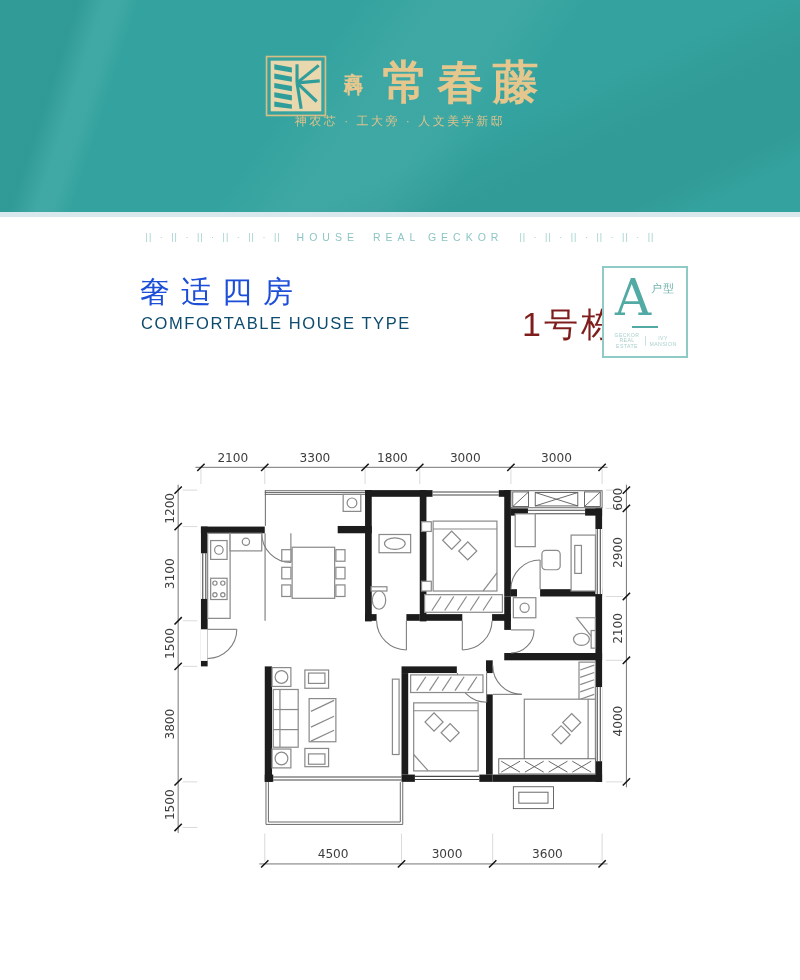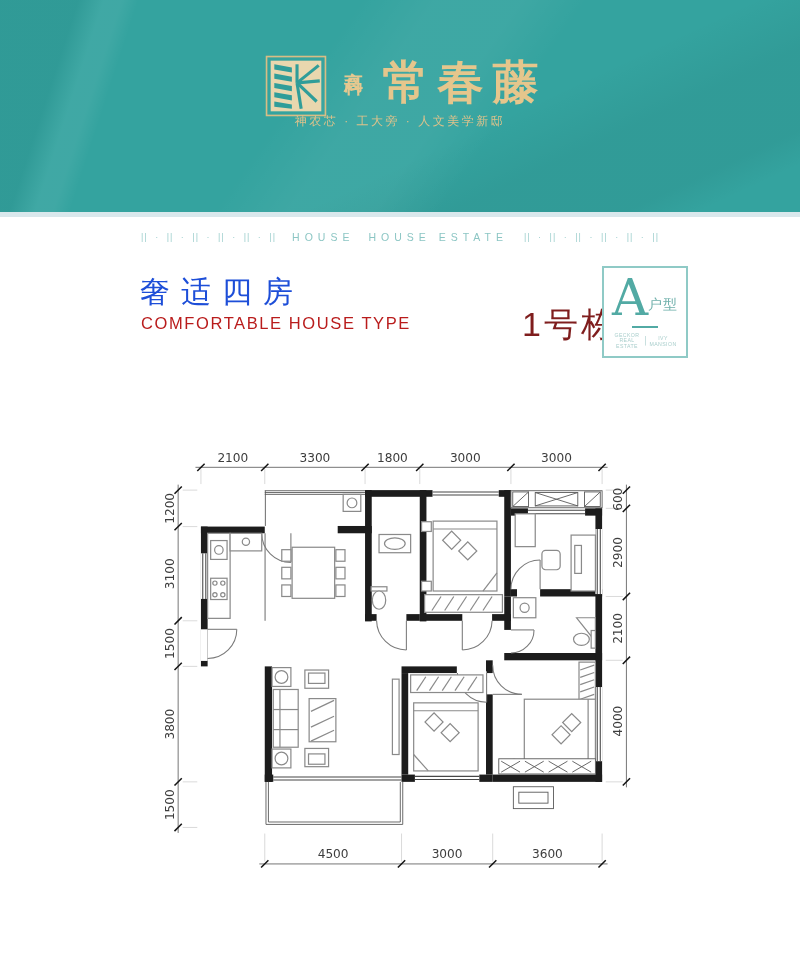--- a/index.html
+++ b/index.html
@@ -29,28 +29,28 @@
   .divider{position:absolute;left:0;top:231px;width:100%;display:flex;justify-content:center;
            align-items:center;gap:16px;color:#9ecfce;}
   .tick-pattern{font-size:9px;letter-spacing:1px;word-spacing:4px;white-space:nowrap;}
   .divider-brand{font-size:10.5px;letter-spacing:5px;color:#8cc6c4;white-space:nowrap;}
   .divider-brand .b2{margin-left:14px;}
 
   
   .title-cn{position:absolute;left:140px;top:272px;font-size:30px;letter-spacing:11px;
             color:#1d4ed8;font-weight:500;}
   .title-en{position:absolute;left:141px;top:314px;font-size:16.5px;letter-spacing:1.6px;
-            color:#b91c1c;}
+            color:#0c4a6e;}
   .building{position:absolute;left:522px;top:302px;font-size:34px;letter-spacing:3px;color:#7f1d1d;}
   .badge{position:absolute;left:602px;top:266px;width:86px;height:92px;background:#fff;
          border:2px solid #8fcac6;box-sizing:border-box;text-align:center;}
   .badge-a{display:flex;justify-content:center;align-items:flex-start;margin-top:4px;}
   .badge-letter{font-family:"DejaVu Serif","Liberation Serif",serif;font-size:50px;line-height:52px;
                 color:#52aaa4;}
-  .badge-type{font-size:14px;color:#6fb0ab;margin-top:24px;letter-spacing:1px;}
+  .badge-type{font-size:11px;color:#6fb0ab;margin-top:9px;letter-spacing:1px;}
   .badge-line{width:26px;height:2px;background:#52aaa4;margin:2px auto 4px auto;}
   .badge-foot{display:flex;justify-content:center;align-items:center;gap:0;
               transform:scale(.8);transform-origin:50% 0;}
   .badge-foot span{display:block;width:36px;font-size:6.5px;line-height:7px;color:#a9cecc;
                    letter-spacing:.5px;}
   .badge-foot .sep{width:0;height:12px;border-left:1px solid #bcd9d7;margin:0 4px;}
 
   
   .plan-wrap{position:absolute;left:128px;top:438px;width:544px;height:475px;}
   .plan-wrap svg{width:100%;height:100%;}
@@ -96,21 +96,21 @@
       </svg>
       <div class="logo-small">高科</div>
       <div class="logo-big">常春藤</div>
     </div>
     <div class="tagline">神农芯 · 工大旁 · 人文美学新邸</div>
   </header>
 
   <div class="divider">
     <span class="tick-pattern">|| · || · || · || · || · ||</span>
     <span class="divider-brand">
-      <span>HOUSE</span><span class="b2">HOUSE ESTATE</span>
+      <span>HOUSE</span><span class="b2">REAL GECKOR</span>
     </span>
     <span class="tick-pattern">|| · || · || · || · || · ||</span>
   </div>
 
   <h1 class="title-cn" style="margin:0;">奢适四房</h1>
   <div class="title-en">COMFORTABLE HOUSE TYPE</div>
   <div class="building">1号栋</div>
   <div class="badge">
     <div class="badge-a">
       <span class="badge-letter">A</span>

